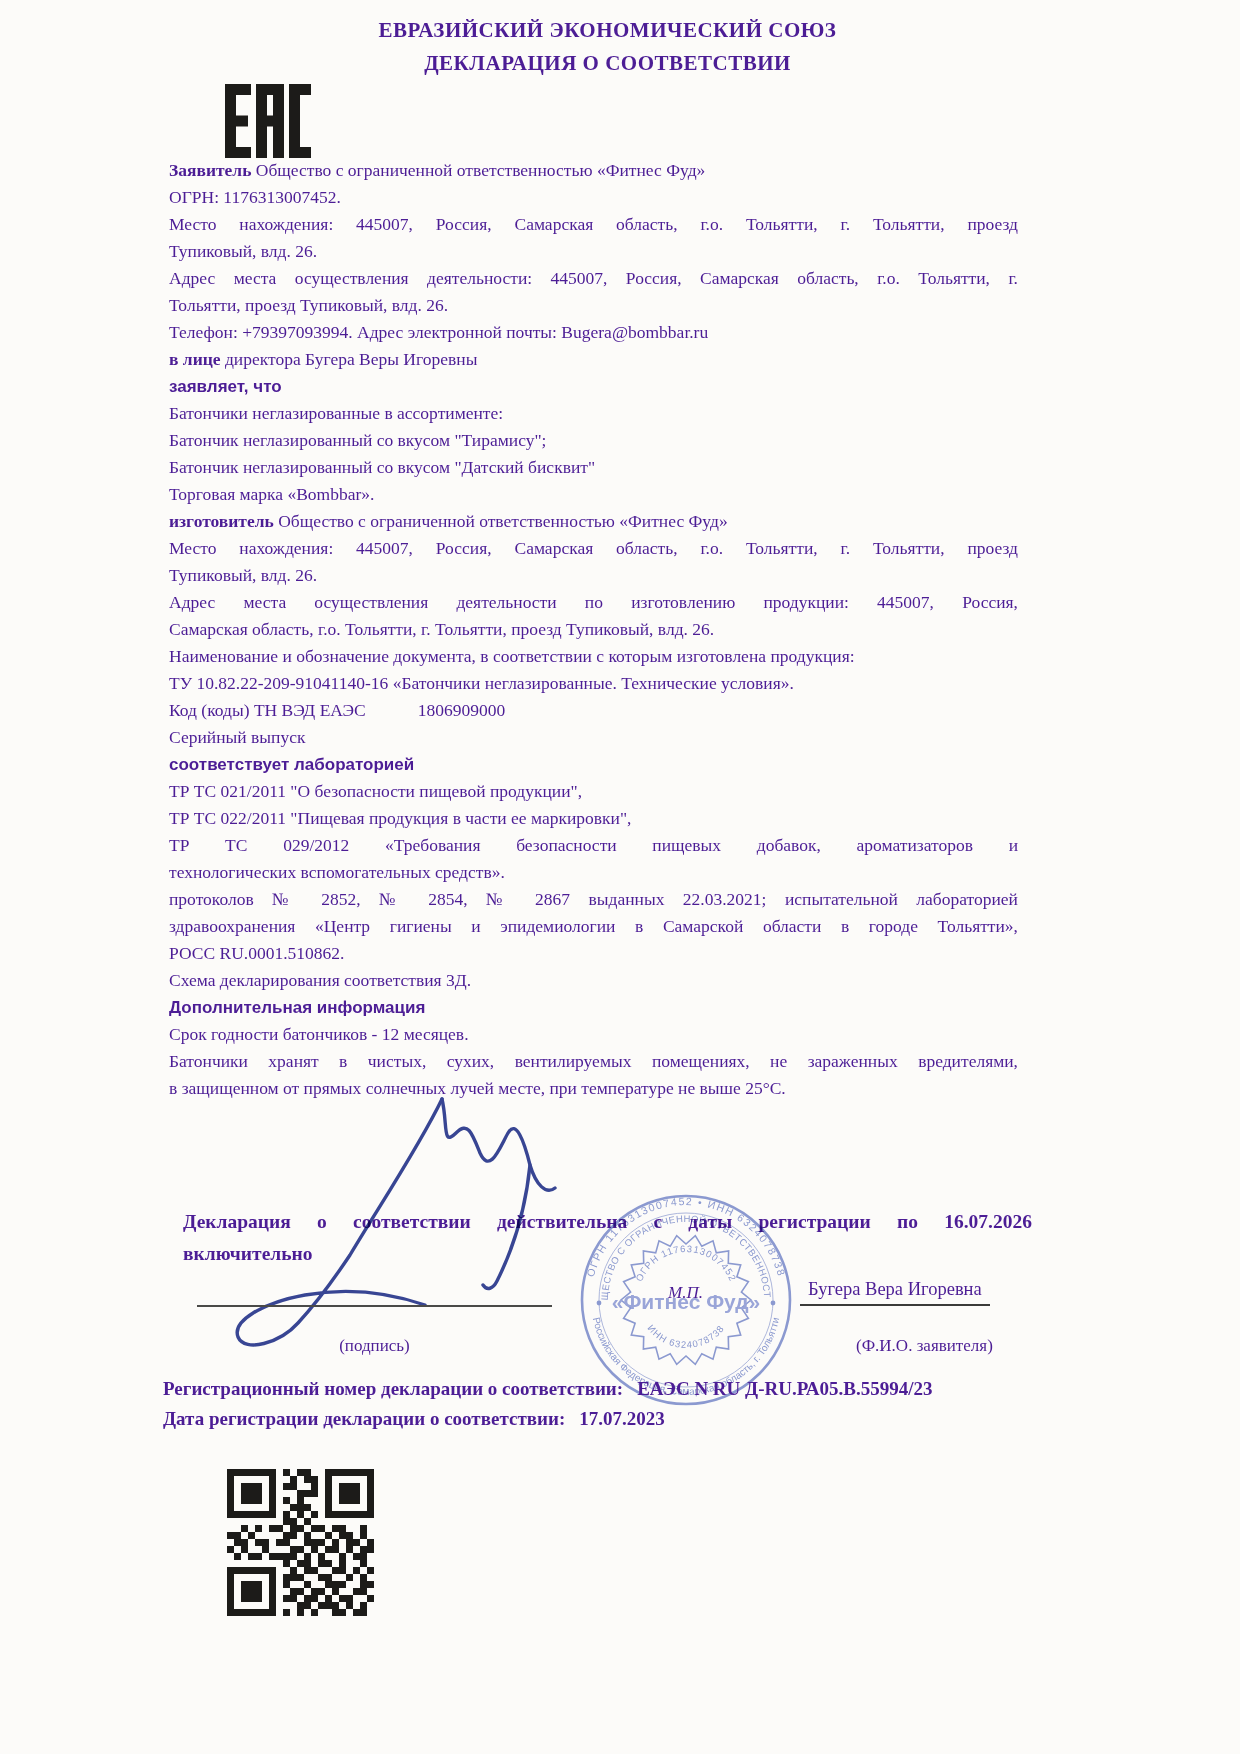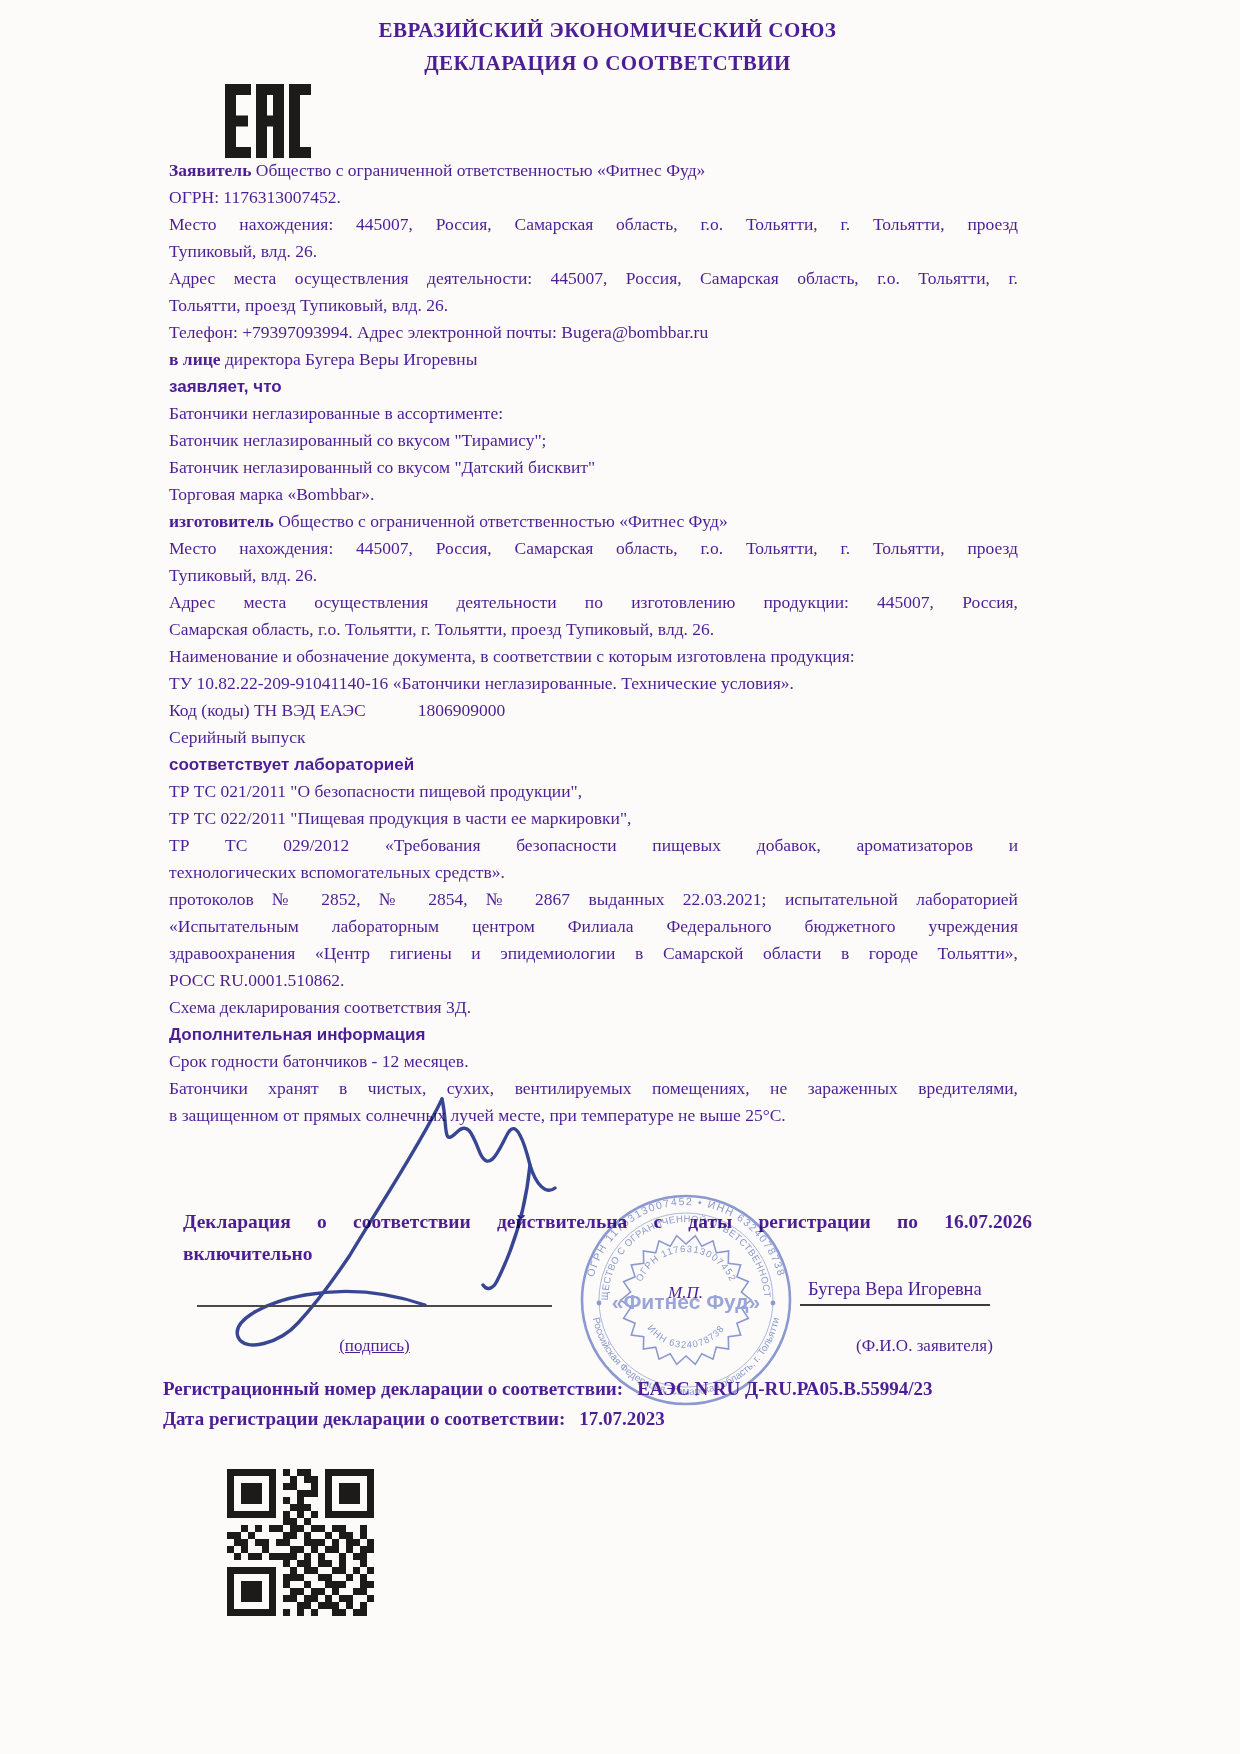--- a/index.html
+++ b/index.html
@@ -20,21 +20,21 @@
   .ln.sans-h{font-family:"Liberation Sans",sans-serif;font-weight:bold;font-size:17px;}
   .ln b{font-weight:bold;}
   .gapspan{display:inline-block;}
   
   .validity{position:absolute;left:183px;top:1206px;width:849px;font-weight:bold;font-size:19.5px;}
   .validity .vln{line-height:32px;}
   .validity .vln.j{text-align:justify;text-align-last:justify;}
   
   .sigsvg{position:absolute;left:210px;top:1085px;mix-blend-mode:multiply;}
   .sig-line{position:absolute;left:197px;top:1305px;width:355px;border-top:2px solid #4a4a48;}
-  .sig-label{position:absolute;left:197px;top:1336px;width:355px;text-align:center;font-size:17px;text-decoration:underline;}
+  .sig-label{position:absolute;left:197px;top:1336px;width:355px;text-align:center;font-size:17px;}
   .mp{position:absolute;left:668px;top:1283px;font-size:17px;font-style:italic;}
   .fio-name{position:absolute;left:800px;top:1279px;font-size:18.5px;padding:0 8px 4px 8px;border-bottom:2px solid #3b3b39;}
   .fio-label{position:absolute;left:856px;top:1336px;font-size:17px;}
   
   .stamp{position:absolute;left:577px;top:1191px;mix-blend-mode:multiply;opacity:.88;}
   
   .reg{position:absolute;left:163px;top:1374px;font-weight:bold;font-size:19px;}
   .reg .rln{line-height:30px;white-space:nowrap;}
   .reg .rval{margin-left:14px;}
   
@@ -96,21 +96,20 @@
       <div class="ln">Наименование и обозначение документа, в соответствии с которым изготовлена продукция:</div>
       <div class="ln">ТУ 10.82.22-209-91041140-16 «Батончики неглазированные. Технические условия».</div>
       <div class="ln"> Код (коды) ТН ВЭД ЕАЭС<span class="gapspan" style="width: 52px;"></span>1806909000</div>
       <div class="ln">Серийный выпуск</div>
       <div class="ln sans-h">соответствует лабораторией</div>
       <div class="ln">ТР ТС 021/2011 "О безопасности пищевой продукции",</div>
       <div class="ln">ТР ТС 022/2011 "Пищевая продукция в части ее маркировки",</div>
       <div class="ln j">ТР ТС 029/2012 «Требования безопасности пищевых добавок, ароматизаторов и</div>
       <div class="ln">технологических вспомогательных средств».</div>
       <div class="ln j">протоколов № 2852, № 2854, № 2867 выданных 22.03.2021; испытательной лабораторией</div>
-      <div class="ln j">«Испытательным лабораторным центром Филиала Федерального бюджетного учреждения</div>
       <div class="ln j">здравоохранения «Центр гигиены и эпидемиологии в Самарской области в городе Тольятти»,</div>
       <div class="ln">РОСС RU.0001.510862.</div>
       <div class="ln">Схема декларирования соответствия 3Д.</div>
       <div class="ln sans-h">Дополнительная информация</div>
       <div class="ln">Срок годности батончиков - 12 месяцев.</div>
       <div class="ln j">Батончики хранят в чистых, сухих, вентилируемых помещениях, не зараженных вредителями,</div>
       <div class="ln">в защищенном от прямых солнечных лучей месте, при температуре не выше 25°С.</div>
     </div>
 
   <div class="validity">

